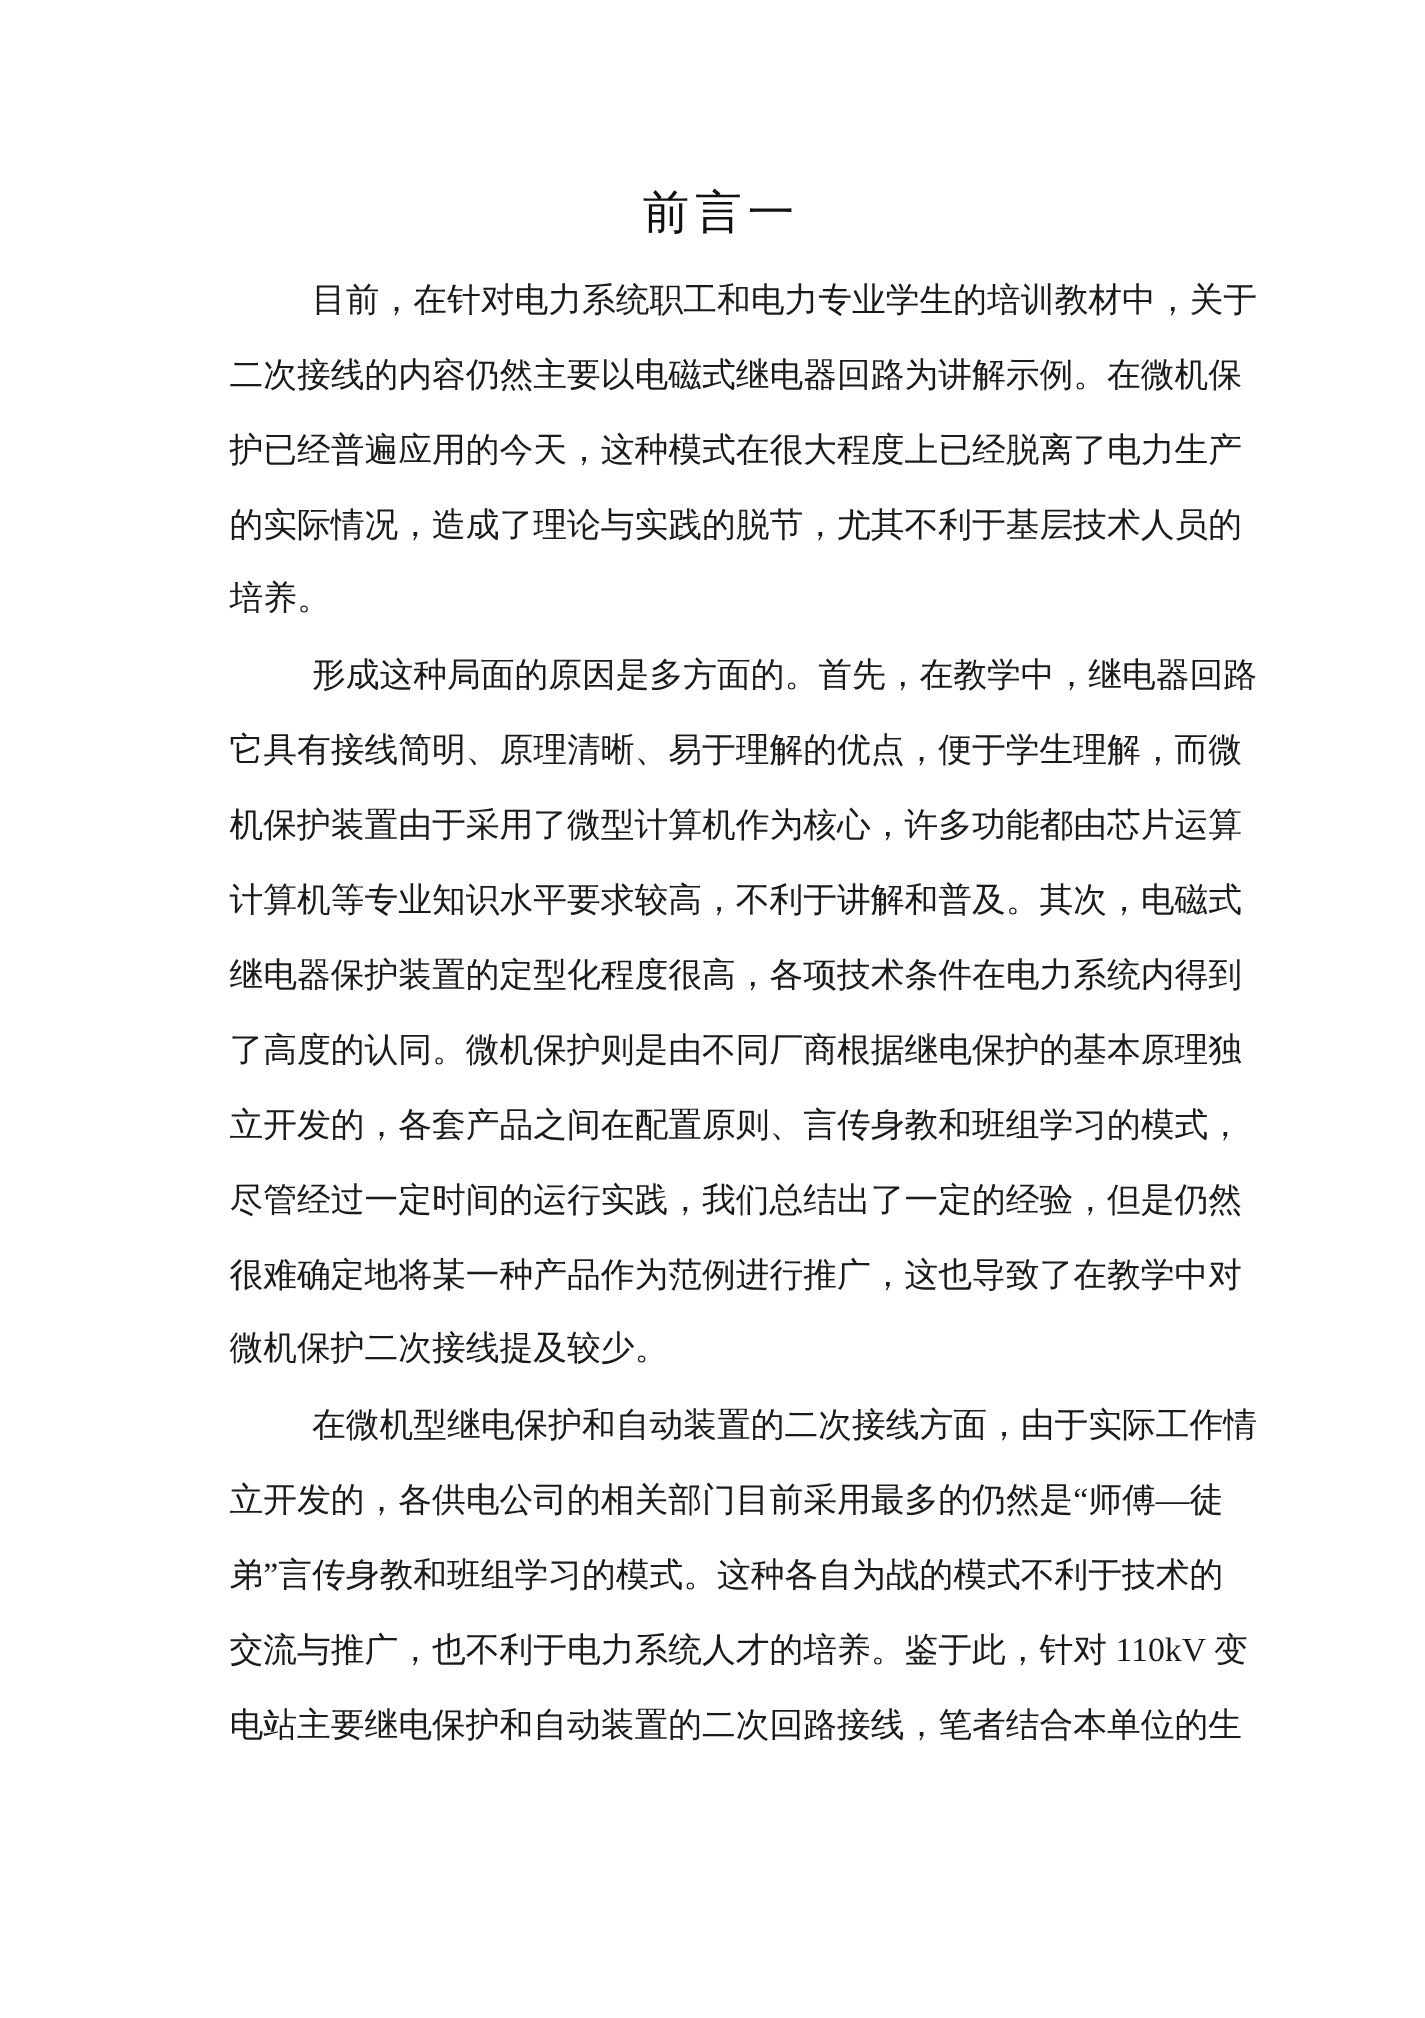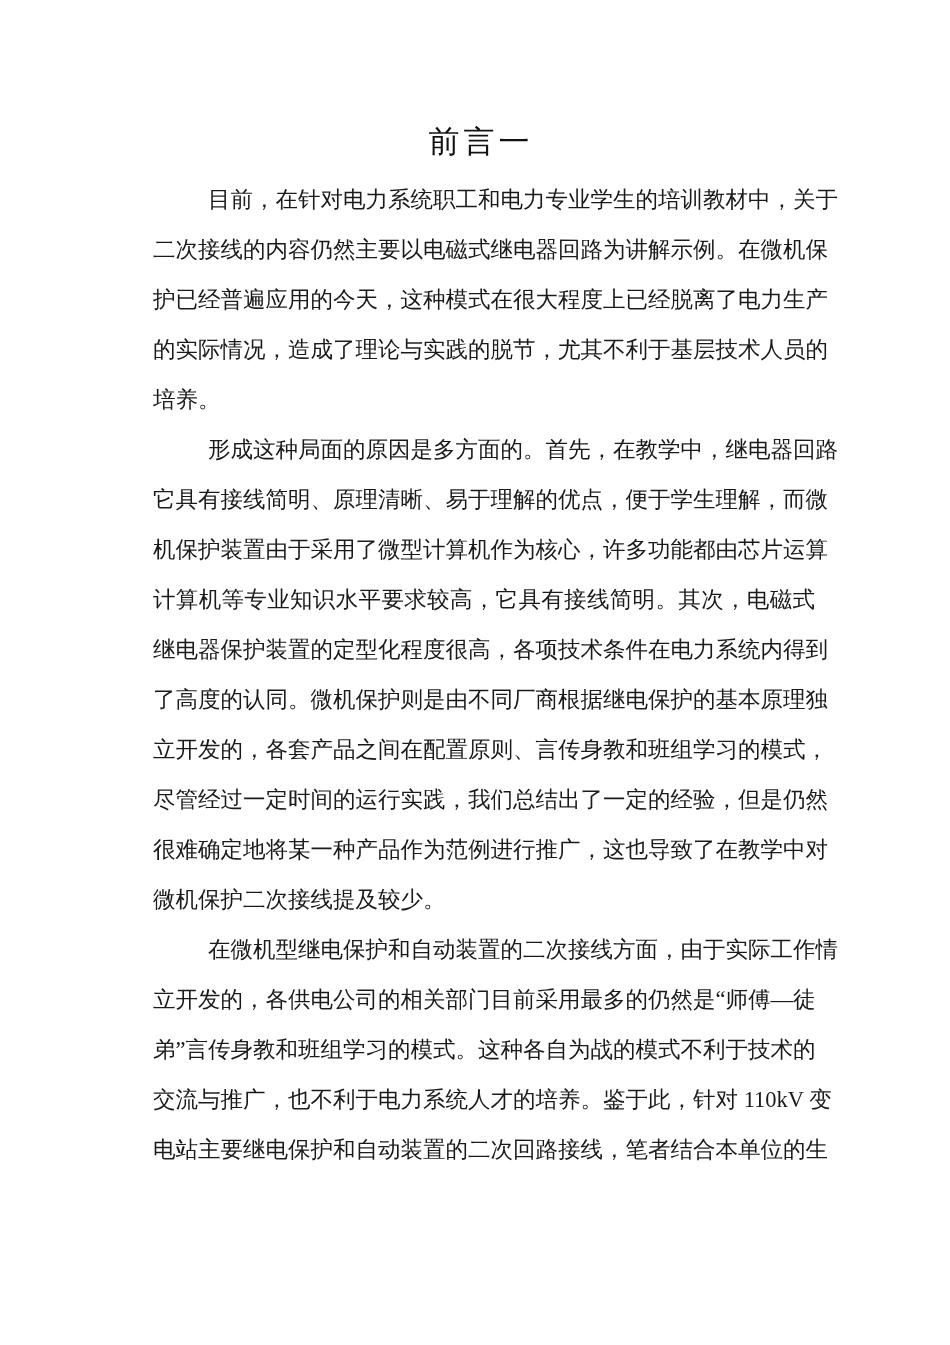--- a/index.html
+++ b/index.html
@@ -49,20 +49,21 @@
     text-justify: inter-character;
     letter-spacing: 0;
     margin-left: 18px;
   }
   .line.indent {
     text-indent: 55px;
   }
   .line.para-end {
     text-align: left;
     text-align-last: left;
+    font-family: Liberation Mono, monospace;
   }
 </style>
 </head>
 <body>
 
 <div class="page">
 
   <h1 class="title">前言一</h1>
 
   <div class="text-block">
@@ -72,21 +73,21 @@
       <div class="line">二次接线的内容仍然主要以电磁式继电器回路为讲解示例。在微机保</div>
       <div class="line">护已经普遍应用的今天，这种模式在很大程度上已经脱离了电力生产</div>
       <div class="line">的实际情况，造成了理论与实践的脱节，尤其不利于基层技术人员的</div>
       <div class="line para-end">培养。</div>
     </div>
 
     <div class="paragraph">
       <div class="line indent">形成这种局面的原因是多方面的。首先，在教学中，继电器回路</div>
       <div class="line">它具有接线简明、原理清晰、易于理解的优点，便于学生理解，而微</div>
       <div class="line">机保护装置由于采用了微型计算机作为核心，许多功能都由芯片运算</div>
-      <div class="line">计算机等专业知识水平要求较高，它具有接线简明。其次，电磁式</div>
+      <div class="line">计算机等专业知识水平要求较高，不利于讲解和普及。其次，电磁式</div>
       <div class="line">继电器保护装置的定型化程度很高，各项技术条件在电力系统内得到</div>
       <div class="line">了高度的认同。微机保护则是由不同厂商根据继电保护的基本原理独</div>
       <div class="line">立开发的，各套产品之间在配置原则、言传身教和班组学习的模式，</div>
       <div class="line">尽管经过一定时间的运行实践，我们总结出了一定的经验，但是仍然</div>
       <div class="line">很难确定地将某一种产品作为范例进行推广，这也导致了在教学中对</div>
       <div class="line para-end">微机保护二次接线提及较少。</div>
     </div>
 
     <div class="paragraph">
       <div class="line indent">在微机型继电保护和自动装置的二次接线方面，由于实际工作情</div>

